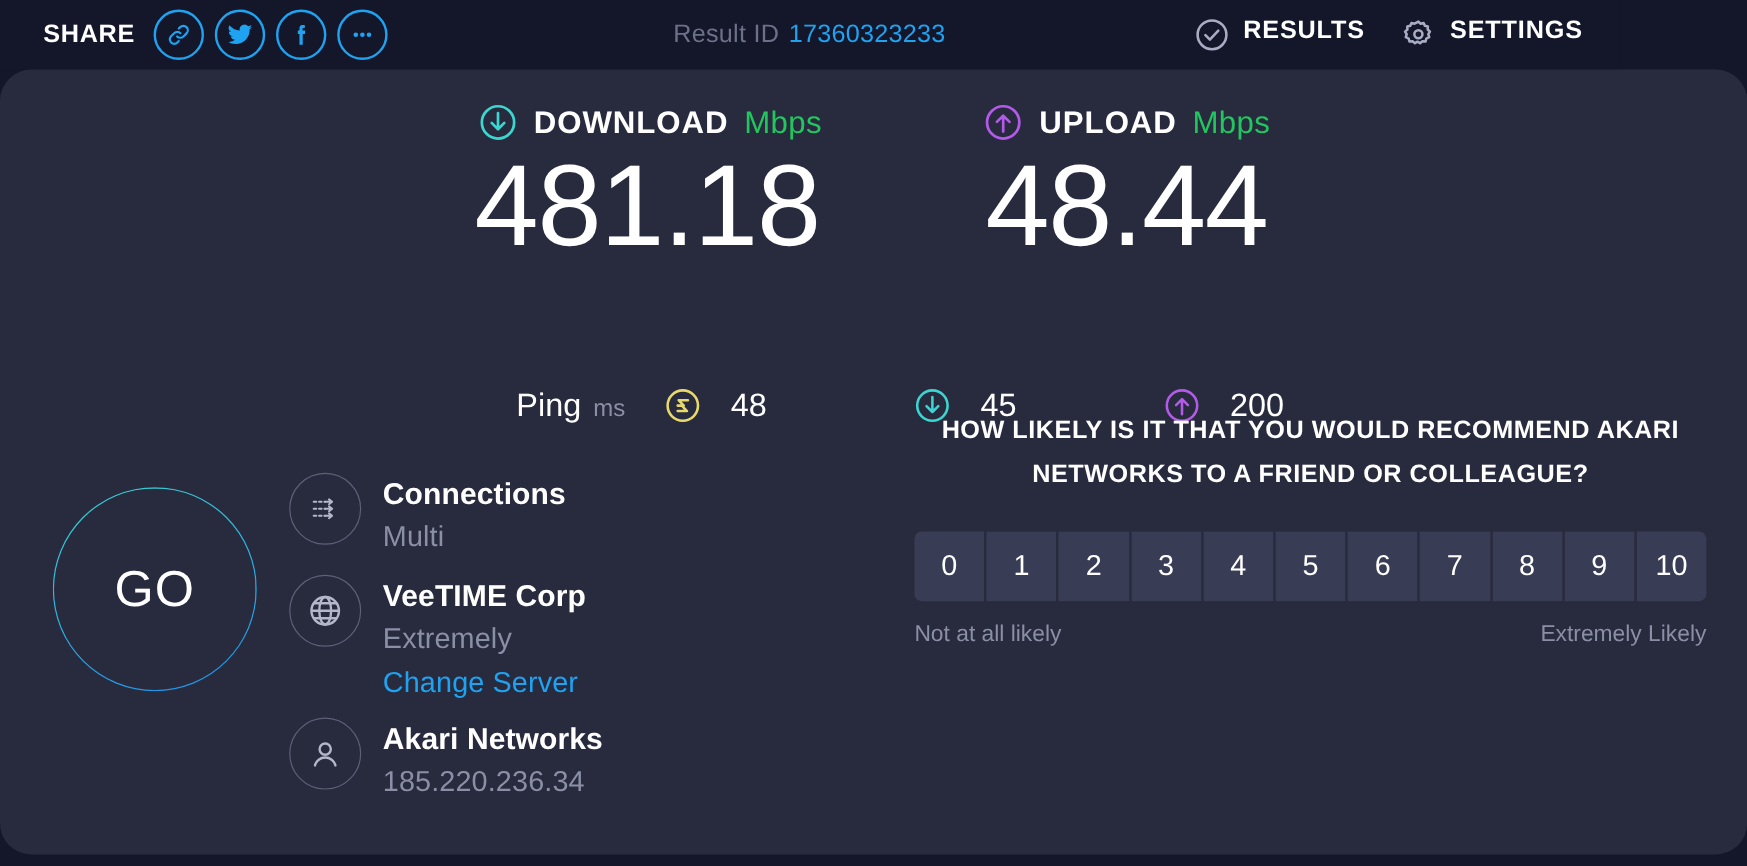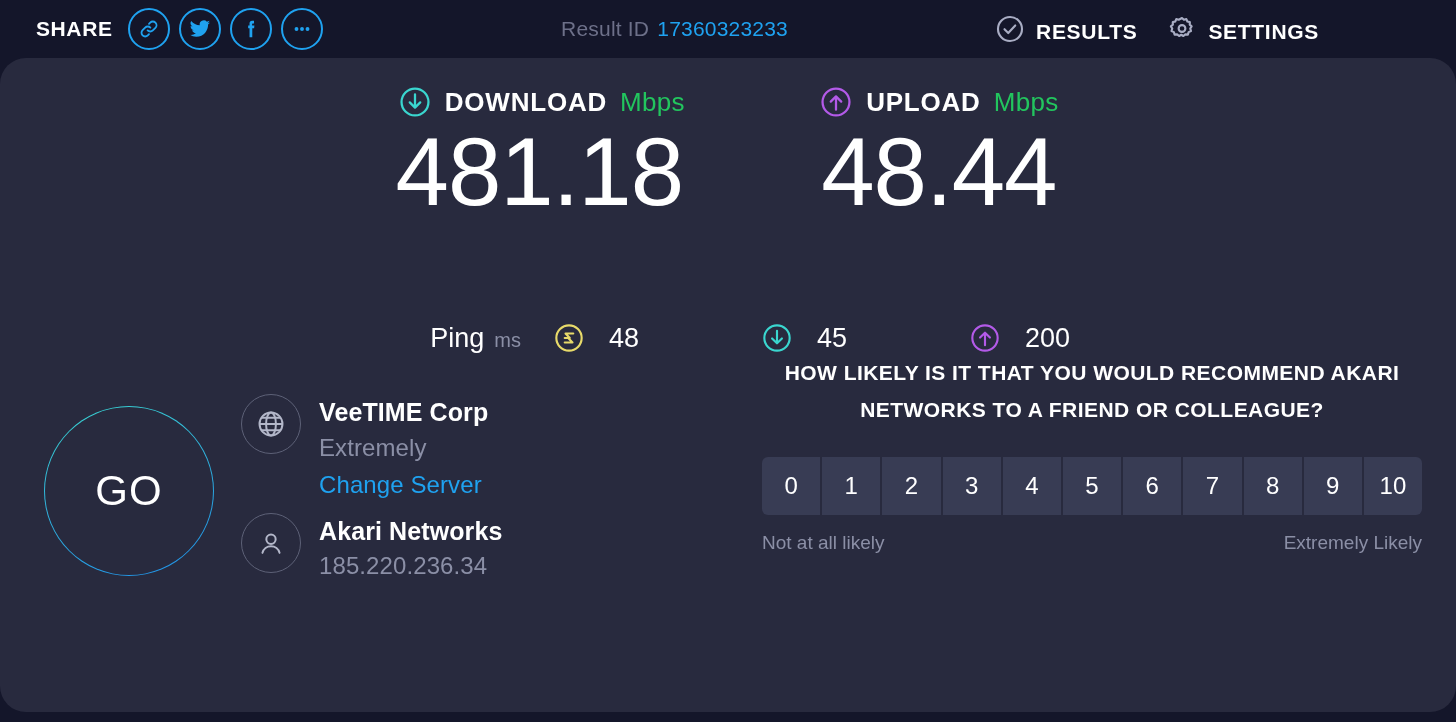--- a/index.html
+++ b/index.html
@@ -79,21 +79,21 @@
     position: absolute;
     right: 30px;
     top: 0;
     height: 58px;
     display: flex;
     align-items: center;
     gap: 30px;
   }
   .hdr-btn {
     display: flex;
-    align-items: flex-end;
+    align-items: flex-start;
     gap: 11px;
     cursor: pointer;
     color: #ffffff;
   }
   .hdr-btn .txt {
     font-size: 21px;
     font-weight: 700;
     letter-spacing: 0.7px;
   }
   .hdr-ico { color: #a9adc4; display: flex; }
@@ -263,21 +263,21 @@
     margin-top: 6px;
     cursor: pointer;
     letter-spacing: 0.1px;
   }
   .info-row.srv { margin-bottom: 12px; }
 
   
   .nps {
     position: absolute;
     left: 762px;
-    top: 296px;
+    top: 282px;
     width: 660px;
   }
   .nps-question {
     font-size: 21px;
     font-weight: 700;
     line-height: 1.78;
     letter-spacing: 0.45px;
     color: #ffffff;
     text-align: center;
     text-transform: uppercase;
@@ -449,20 +449,36 @@
   </div>
 
   <div class="go-wrap">
     <div class="go-button">
       <span class="go-text">GO</span>
     </div>
   </div>
 
   <div class="info-list">
 
+    <div class="info-row">
+      <span class="info-icon">
+        <svg width="34" height="34" viewBox="0 0 32 32" fill="none" stroke="currentColor" stroke-width="1.6" stroke-linecap="round">
+          <path d="M7 10.5h9" stroke-dasharray="2 2.2"></path>
+          <path d="M16 10.5h4.5M19 8.6l2.4 1.9-2.4 1.9" stroke-linejoin="round"></path>
+          <path d="M7 16h9" stroke-dasharray="2 2.2"></path>
+          <path d="M16 16h4.5M19 14.1l2.4 1.9-2.4 1.9" stroke-linejoin="round"></path>
+          <path d="M7 21.5h9" stroke-dasharray="2 2.2"></path>
+          <path d="M16 21.5h4.5M19 19.6l2.4 1.9-2.4 1.9" stroke-linejoin="round"></path>
+        </svg>
+      </span>
+      <div class="info-text">
+        <div class="info-title">Connections</div>
+        <div class="info-sub">Multi</div>
+      </div>
+    </div>
 
     <div class="info-row srv">
       <span class="info-icon">
         <svg width="32" height="32" viewBox="0 0 24 24" fill="none" stroke="currentColor" stroke-width="1.5">
           <circle cx="12" cy="12" r="8.6"></circle>
           <ellipse cx="12" cy="12" rx="3.7" ry="8.6"></ellipse>
           <path d="M3.5 12h17M4.6 7.3h14.8M4.6 16.7h14.8"></path>
         </svg>
       </span>
       <div class="info-text">

